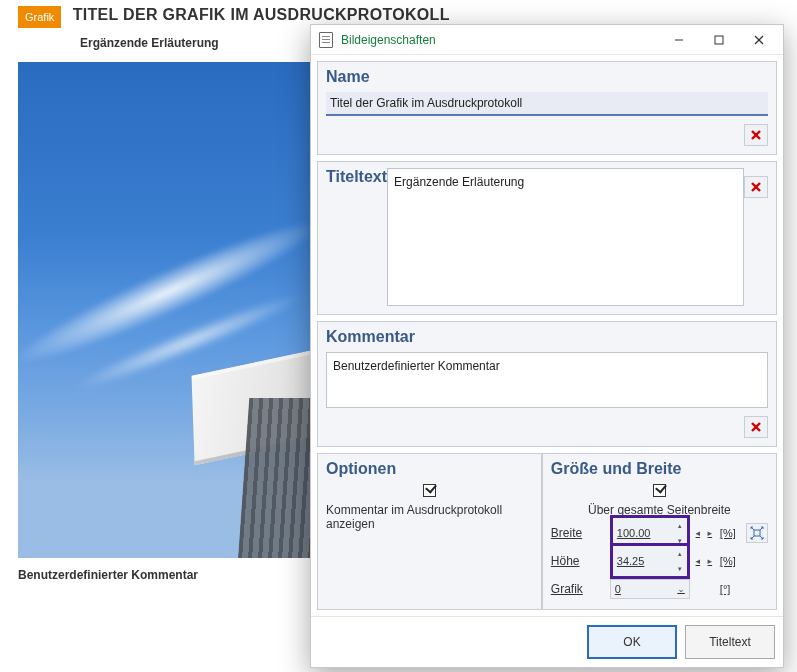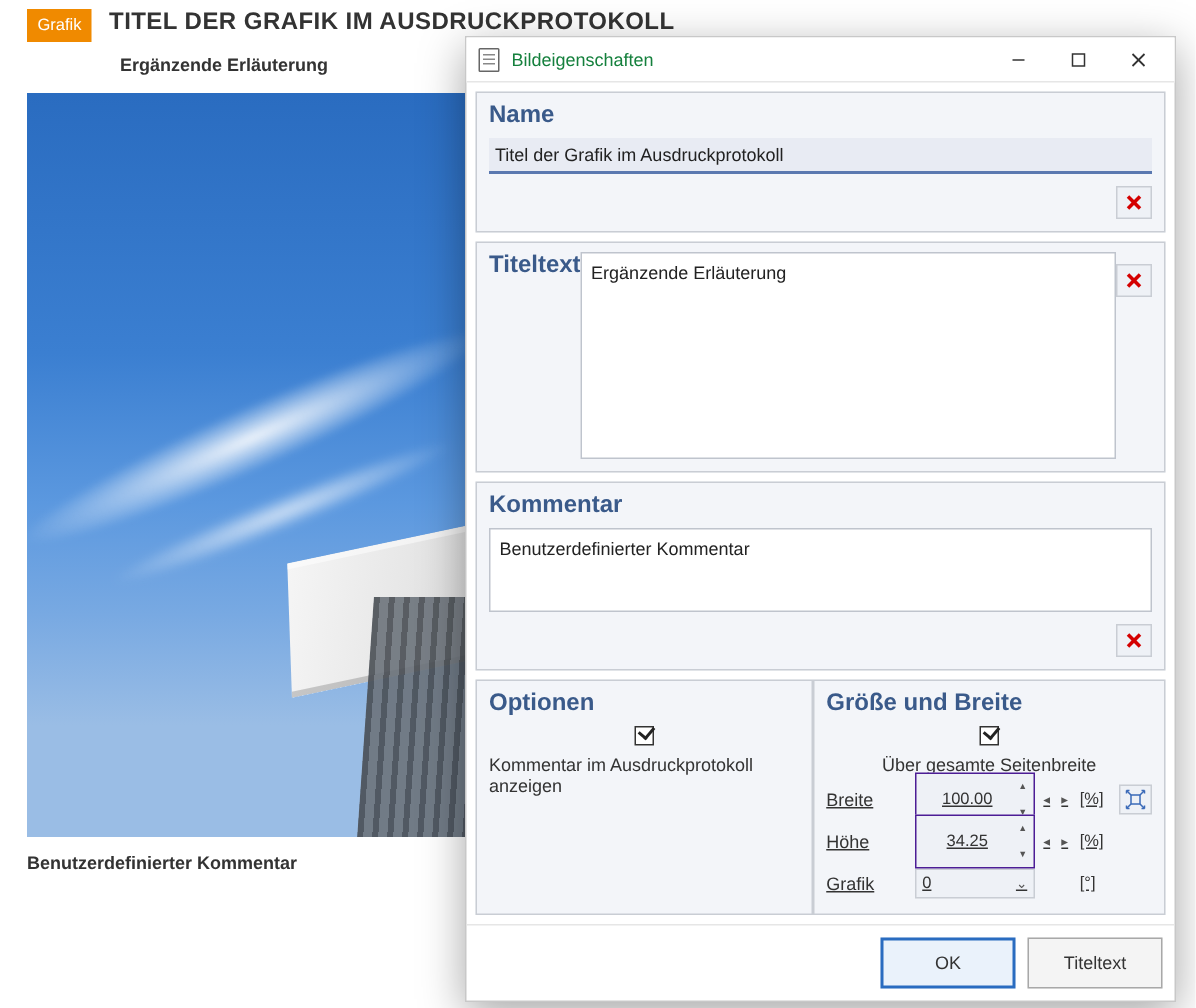--- a/index.html
+++ b/index.html
@@ -224,25 +224,25 @@
   .dimrow {
     display: flex; align-items: center;
     height: 24px; gap: 4px;
     margin-top: 4px;
     text-decoration: underline;
   }
   .dimrow .lbl { width: 55px; }
   .spin {
     width: 80px; height: 36px;
     background: #eef1f6;
-    border: 1px solid #4c1d95;
+    border: 3px solid #4c1d95;
     display: flex; align-items: center;
     padding: 0 14px 0 4px;
     position: relative;
-    justify-content: center;
+    justify-content: flex-start;
     font-size: 11px;
   }
   .spin .arrows {
     position: absolute; right: 1px; top: 0; bottom: 0;
     width: 12px; display: flex; flex-direction: column;
   }
   .spin .arrows div {
     flex: 1; display: flex; align-items: center; justify-content: center;
     font-size: 6px; color: #555;
   }

